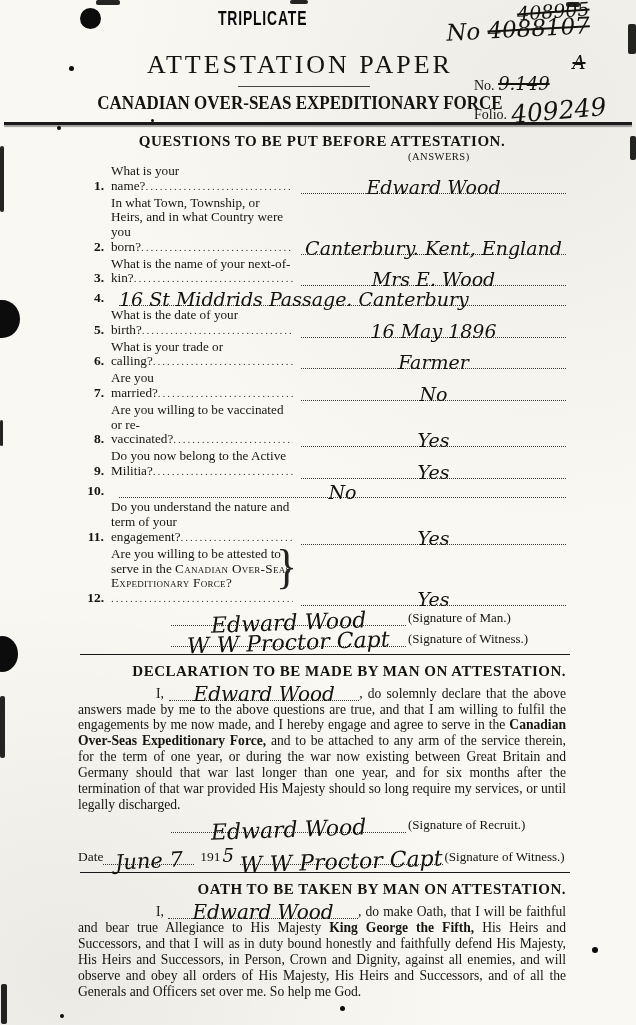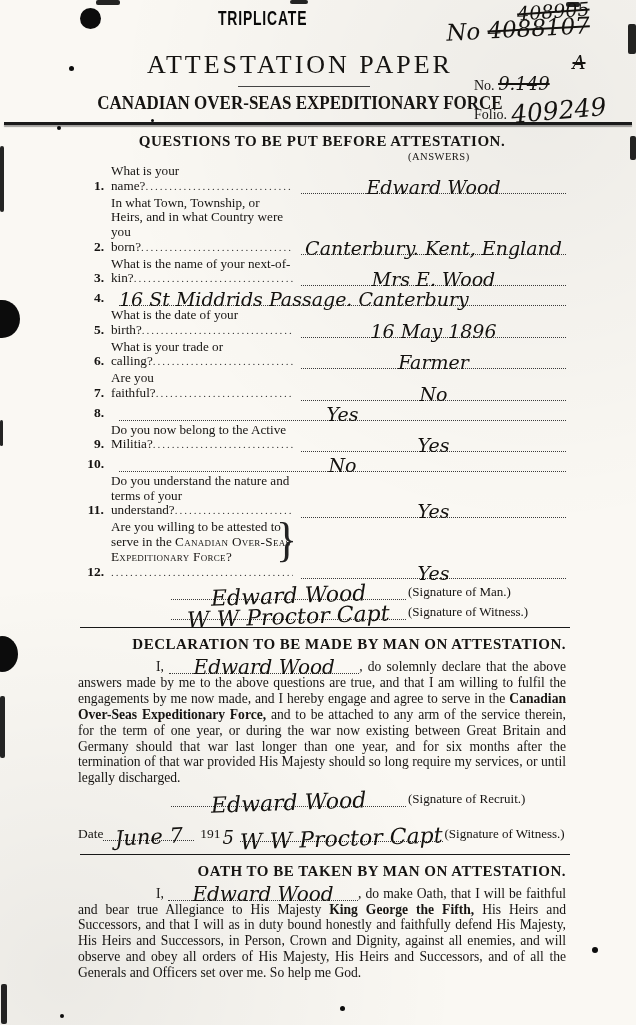--- a/index.html
+++ b/index.html
@@ -61,21 +61,21 @@
   .sig-label{font-size:13px;white-space:nowrap;padding-left:2px;width:158px;}
   .section-rule{border-top:1.5px solid #181818;margin:7px 66px 0 80px;}
   
   .sec{padding:4px 70px 0 78px;}
   .sec-heading{text-align:right;font-weight:bold;font-size:15px;letter-spacing:.5px;margin:4px 0 3px;}
   .para{font-size:13.6px;line-height:1.17;text-align:justify;}
   .lead-in{display:inline-block;width:78px;}
   .name-slot{display:inline-block;min-width:190px;border-bottom:1.5px dotted #3a3a3a;text-align:center;line-height:.8;}
   .name-slot .hw{font-size:20px;white-space:nowrap;position:relative;bottom:-3px;}
   .b{font-weight:bold;}
-  .date-row{display:flex;align-items:flex-start;margin-top:19px;font-size:13.5px;}
+  .date-row{display:flex;align-items:flex-end;margin-top:11px;font-size:13.5px;}
   .date-fill{width:118px;border-bottom:1.5px dotted #3a3a3a;text-align:center;line-height:.7;}
   .date-fill .hw{font-size:21px;white-space:nowrap;position:relative;bottom:-4px;display:inline-block;transform:rotate(-3deg);}
   .year{padding:0 2px 0 6px;}
   .year-hw{font-size:18px;position:relative;bottom:-1px;}
   .wit-line{flex:1;border-bottom:1.5px dotted #3a3a3a;text-align:center;line-height:.7;margin-left:6px;}
   .wit-line .hw{font-size:22px;white-space:nowrap;position:relative;bottom:-5px;display:inline-block;transform:rotate(-2deg);}
 </style>
 </head>
 <body>
 
@@ -154,39 +154,40 @@
       <div class="q-text"><span>What is the date of your birth?</span></div>
       <div class="q-ans"><span class="hw">16 May 1896</span></div>
     </div>
     <div class="q-row">
       <div class="q-no">6.</div>
       <div class="q-text"><span>What is your trade or calling?</span></div>
       <div class="q-ans"><span class="hw">Farmer</span></div>
     </div>
     <div class="q-row">
       <div class="q-no">7.</div>
-      <div class="q-text"><span>Are you faithful?</span></div>
+      <div class="q-text"><span>Are you married?</span></div>
       <div class="q-ans"><span class="hw">No</span></div>
     </div>
     <div class="q-row">
       <div class="q-no">8.</div>
+      <div class="q-text"><span>Are you willing to be vaccinated or re-vaccinated?</span></div>
       <div class="q-ans"><span class="hw">Yes</span></div>
     </div>
     <div class="q-row">
       <div class="q-no">9.</div>
       <div class="q-text"><span>Do you now belong to the Active Militia?</span></div>
       <div class="q-ans"><span class="hw">Yes</span></div>
     </div>
     <div class="q-row">
       <div class="q-no">10.</div>
       <div class="q-ans"><span class="hw">No</span></div>
     </div>
     <div class="q-row">
       <div class="q-no">11.</div>
-      <div class="q-text"><span>Do you understand the nature and terms of your understand?</span></div>
+      <div class="q-text"><span>Do you understand the nature and term of your engagement?</span></div>
       <div class="q-ans"><span class="hw">Yes</span></div>
     </div>
     <div class="q-row">
       <div class="q-no">12.</div>
       <div class="q-text">
         <span>Are you willing to be attested to serve in the</span>
         <span class="smallcaps">Canadian Over-Seas Expeditionary Force?</span>
         <span class="brace">}</span>
       </div>
       <div class="q-ans"><span class="hw">Yes</span></div>

